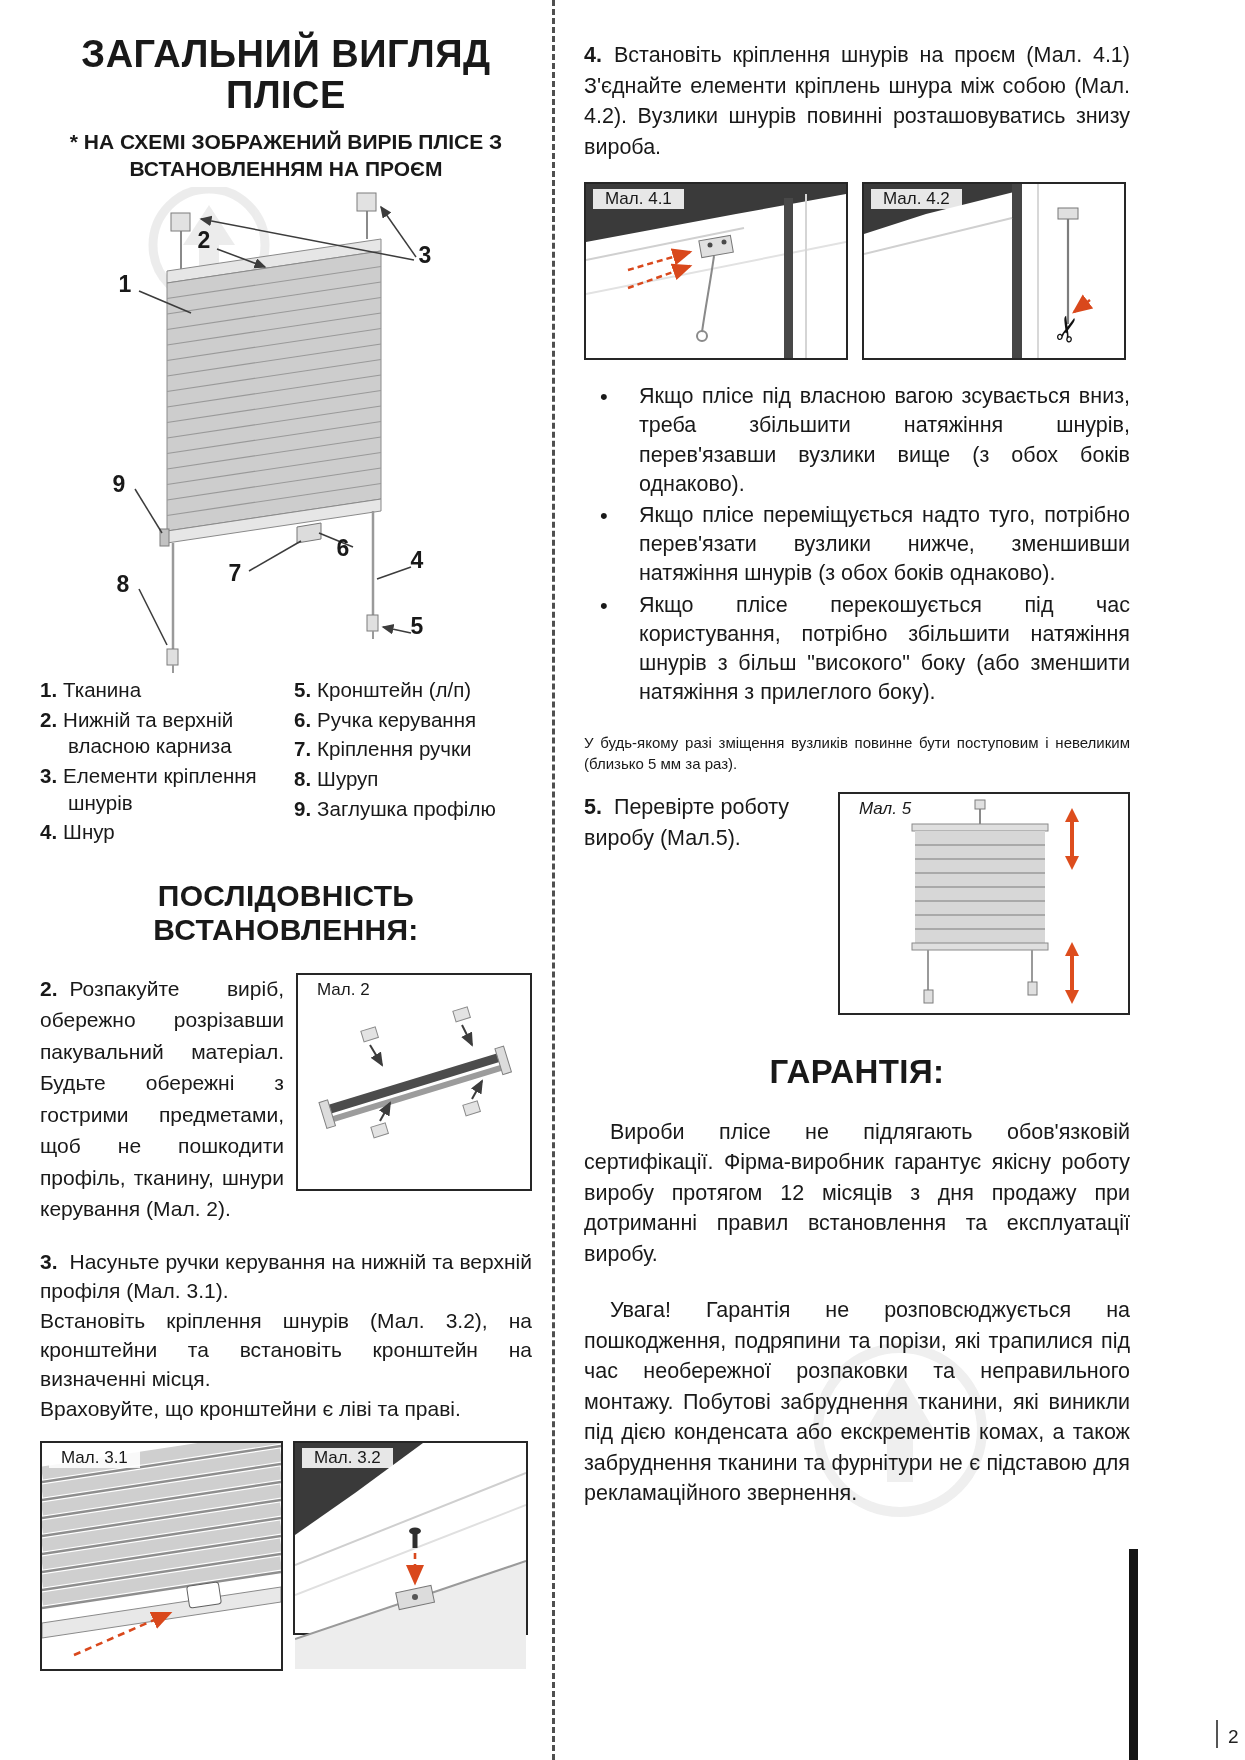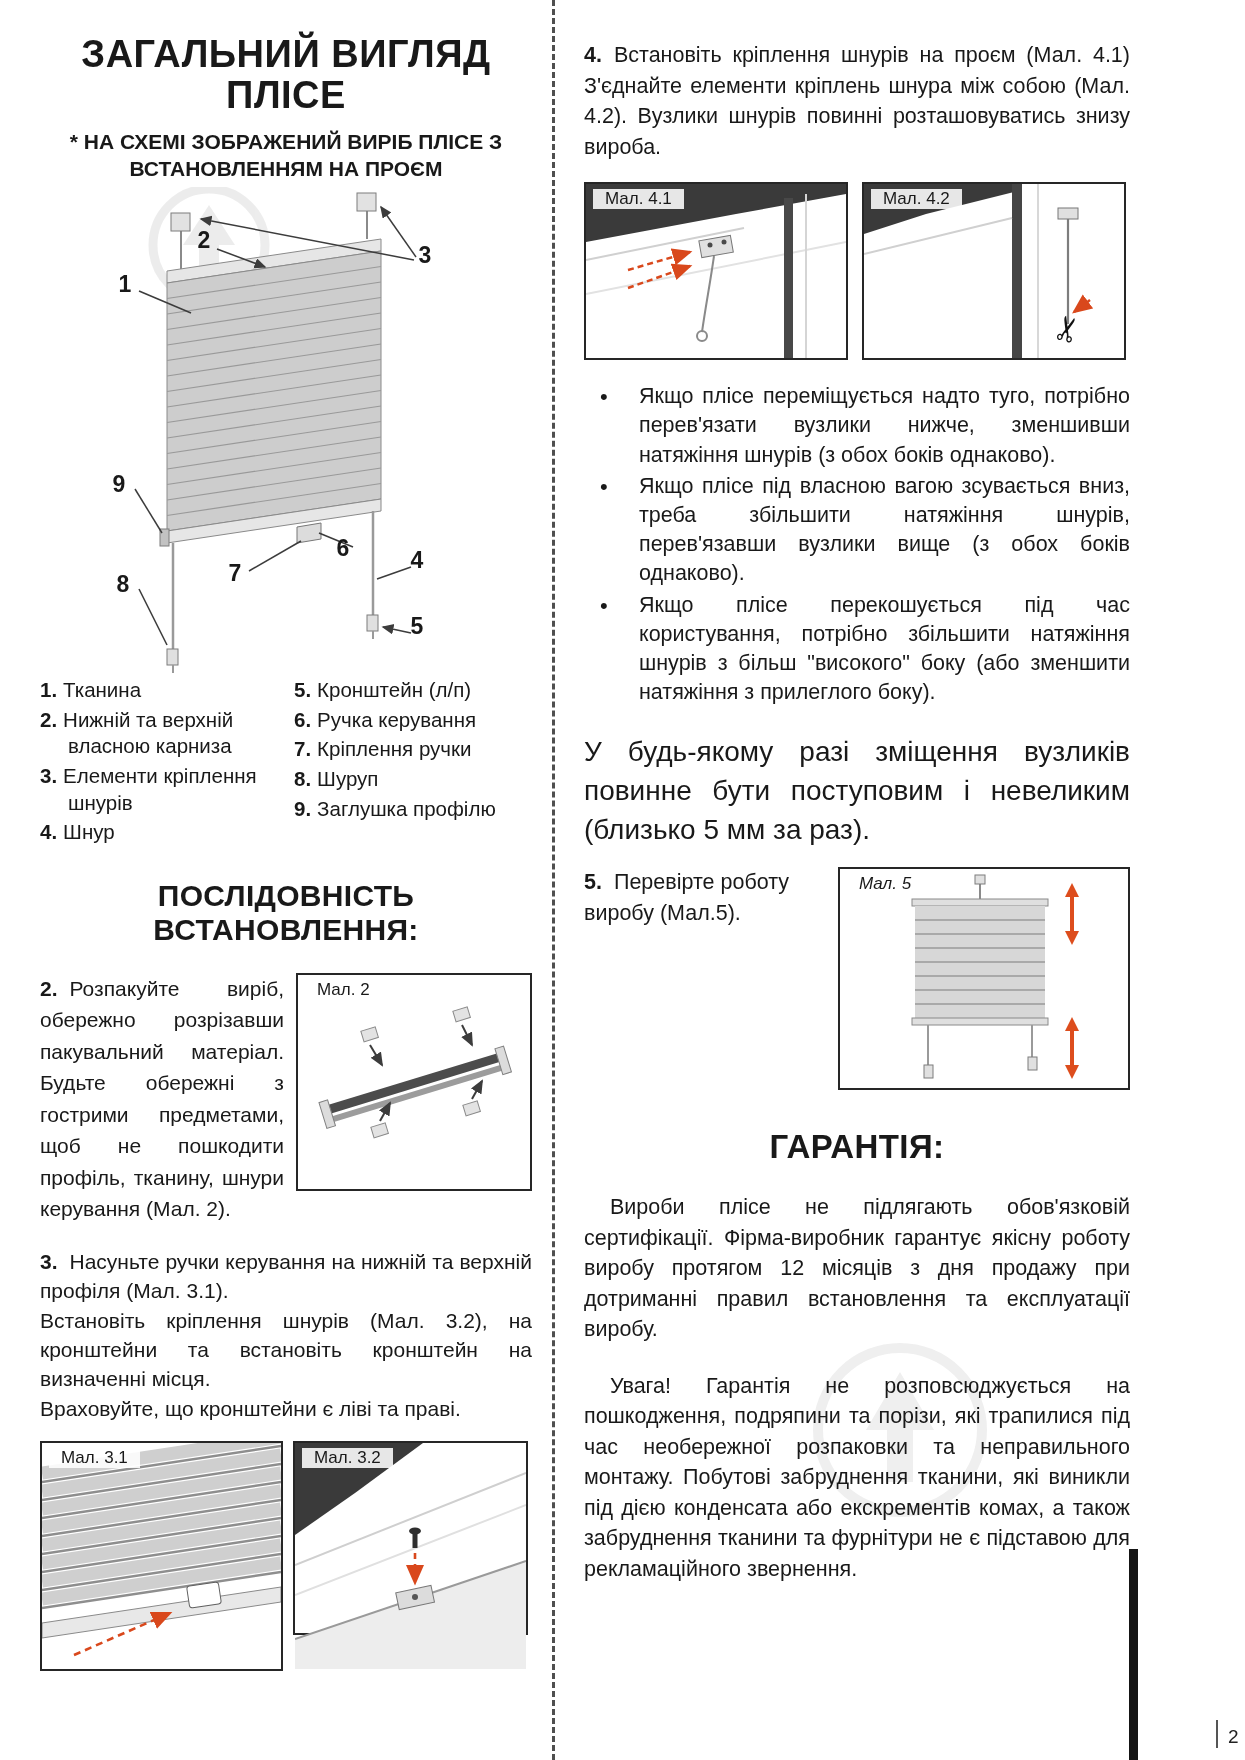--- a/index.html
+++ b/index.html
@@ -42,21 +42,21 @@
   .fig31{width:243px;height:230px;}
   .fig32{width:235px;height:194px;}
 
   .step4{font-size:21.5px;line-height:1.42;text-align:justify;margin:0;}
   .figrow4{display:flex;gap:14px;margin-top:20px;}
   .fig41{width:264px;height:178px;}
   .fig42{width:264px;height:178px;}
   .bullets{list-style:none;margin:22px 0 0;padding:0;font-size:21.5px;line-height:1.36;}
   .bullets li{position:relative;padding-left:55px;text-align:justify;margin:0 0 2px;}
   .bullets li::before{content:"\2022";position:absolute;left:16px;top:0;font-size:22px;}
-  .note{margin:16px 0 0;font-size:28px;line-height:1.4;text-align:justify;}
+  .note{margin:16px 0 0;font-size:15px;line-height:1.4;text-align:justify;}
   .note.first{margin-top:24px;}
   .step5-row{display:flex;margin-top:18px;}
   .step5-text{width:240px;font-size:21.5px;line-height:1.45;}
   .fig5{width:292px;height:223px;margin-left:auto;font-style:italic;}
   .warranty-title{margin:38px 0 4px;text-align:center;font-size:33px;font-weight:bold;letter-spacing:.4px;}
   .wpara{margin:26px 0 0;font-size:21.5px;line-height:1.42;text-align:justify;text-indent:26px;position:relative;z-index:1;}
 
   .watermark2{position:absolute;left:800px;top:1330px;width:200px;height:200px;opacity:.55;z-index:0;}
   .edge-bar{position:absolute;left:1129px;top:1549px;width:9px;height:211px;background:#151515;}
   .pagenum-rule{position:absolute;left:1216px;top:1720px;width:2px;height:28px;background:#555;}
@@ -314,22 +314,22 @@
           <line x1="0" y1="70" x2="148" y2="34" stroke="#d0d0d0" stroke-width="2"></line>
           <rect x="194" y="24" width="20" height="11" fill="#e0e0e0" stroke="#777777"></rect>
           <line x1="204" y1="35" x2="204" y2="140" stroke="#7d7d7d" stroke-width="2.2"></line>
           <line x1="226" y1="116" x2="210" y2="128" stroke="#d9481c" stroke-width="2.5" marker-end="url(#mk-r42)"></line>
           <text x="196" y="158" font-size="34" fill="#111111" transform="rotate(-75 206 150)">✂</text>
         </svg>
       </div>
     </div>
 
     <ul class="bullets">
+      <li>Якщо плісе під власною вагою зсувається вниз, треба збільшити натяжіння шнурів, перев'язавши вузлики вище (з обох боків однаково).</li>
       <li>Якщо плісе переміщується надто туго, потрібно перев'язати вузлики нижче, зменшивши натяжіння шнурів (з обох боків однаково).</li>
-      <li>Якщо плісе під власною вагою зсувається вниз, треба збільшити натяжіння шнурів, перев'язавши вузлики вище (з обох боків однаково).</li>
       <li>Якщо плісе перекошується під час користування, потрібно збільшити натяжіння шнурів з більш "високого" боку (або зменшити натяжіння з прилеглого боку).</li>
     </ul>
 
     <p class="note first">У будь-якому разі зміщення вузликів повинне бути поступовим і невеликим (близько 5 мм за раз).</p>
 
     <div class="step5-row">
       <div class="step5-text">
         <b class="stepnum">5.</b><span>Перевірте роботу виробу (Мал.5).</span>
       </div>
       <div class="figure fig5">

